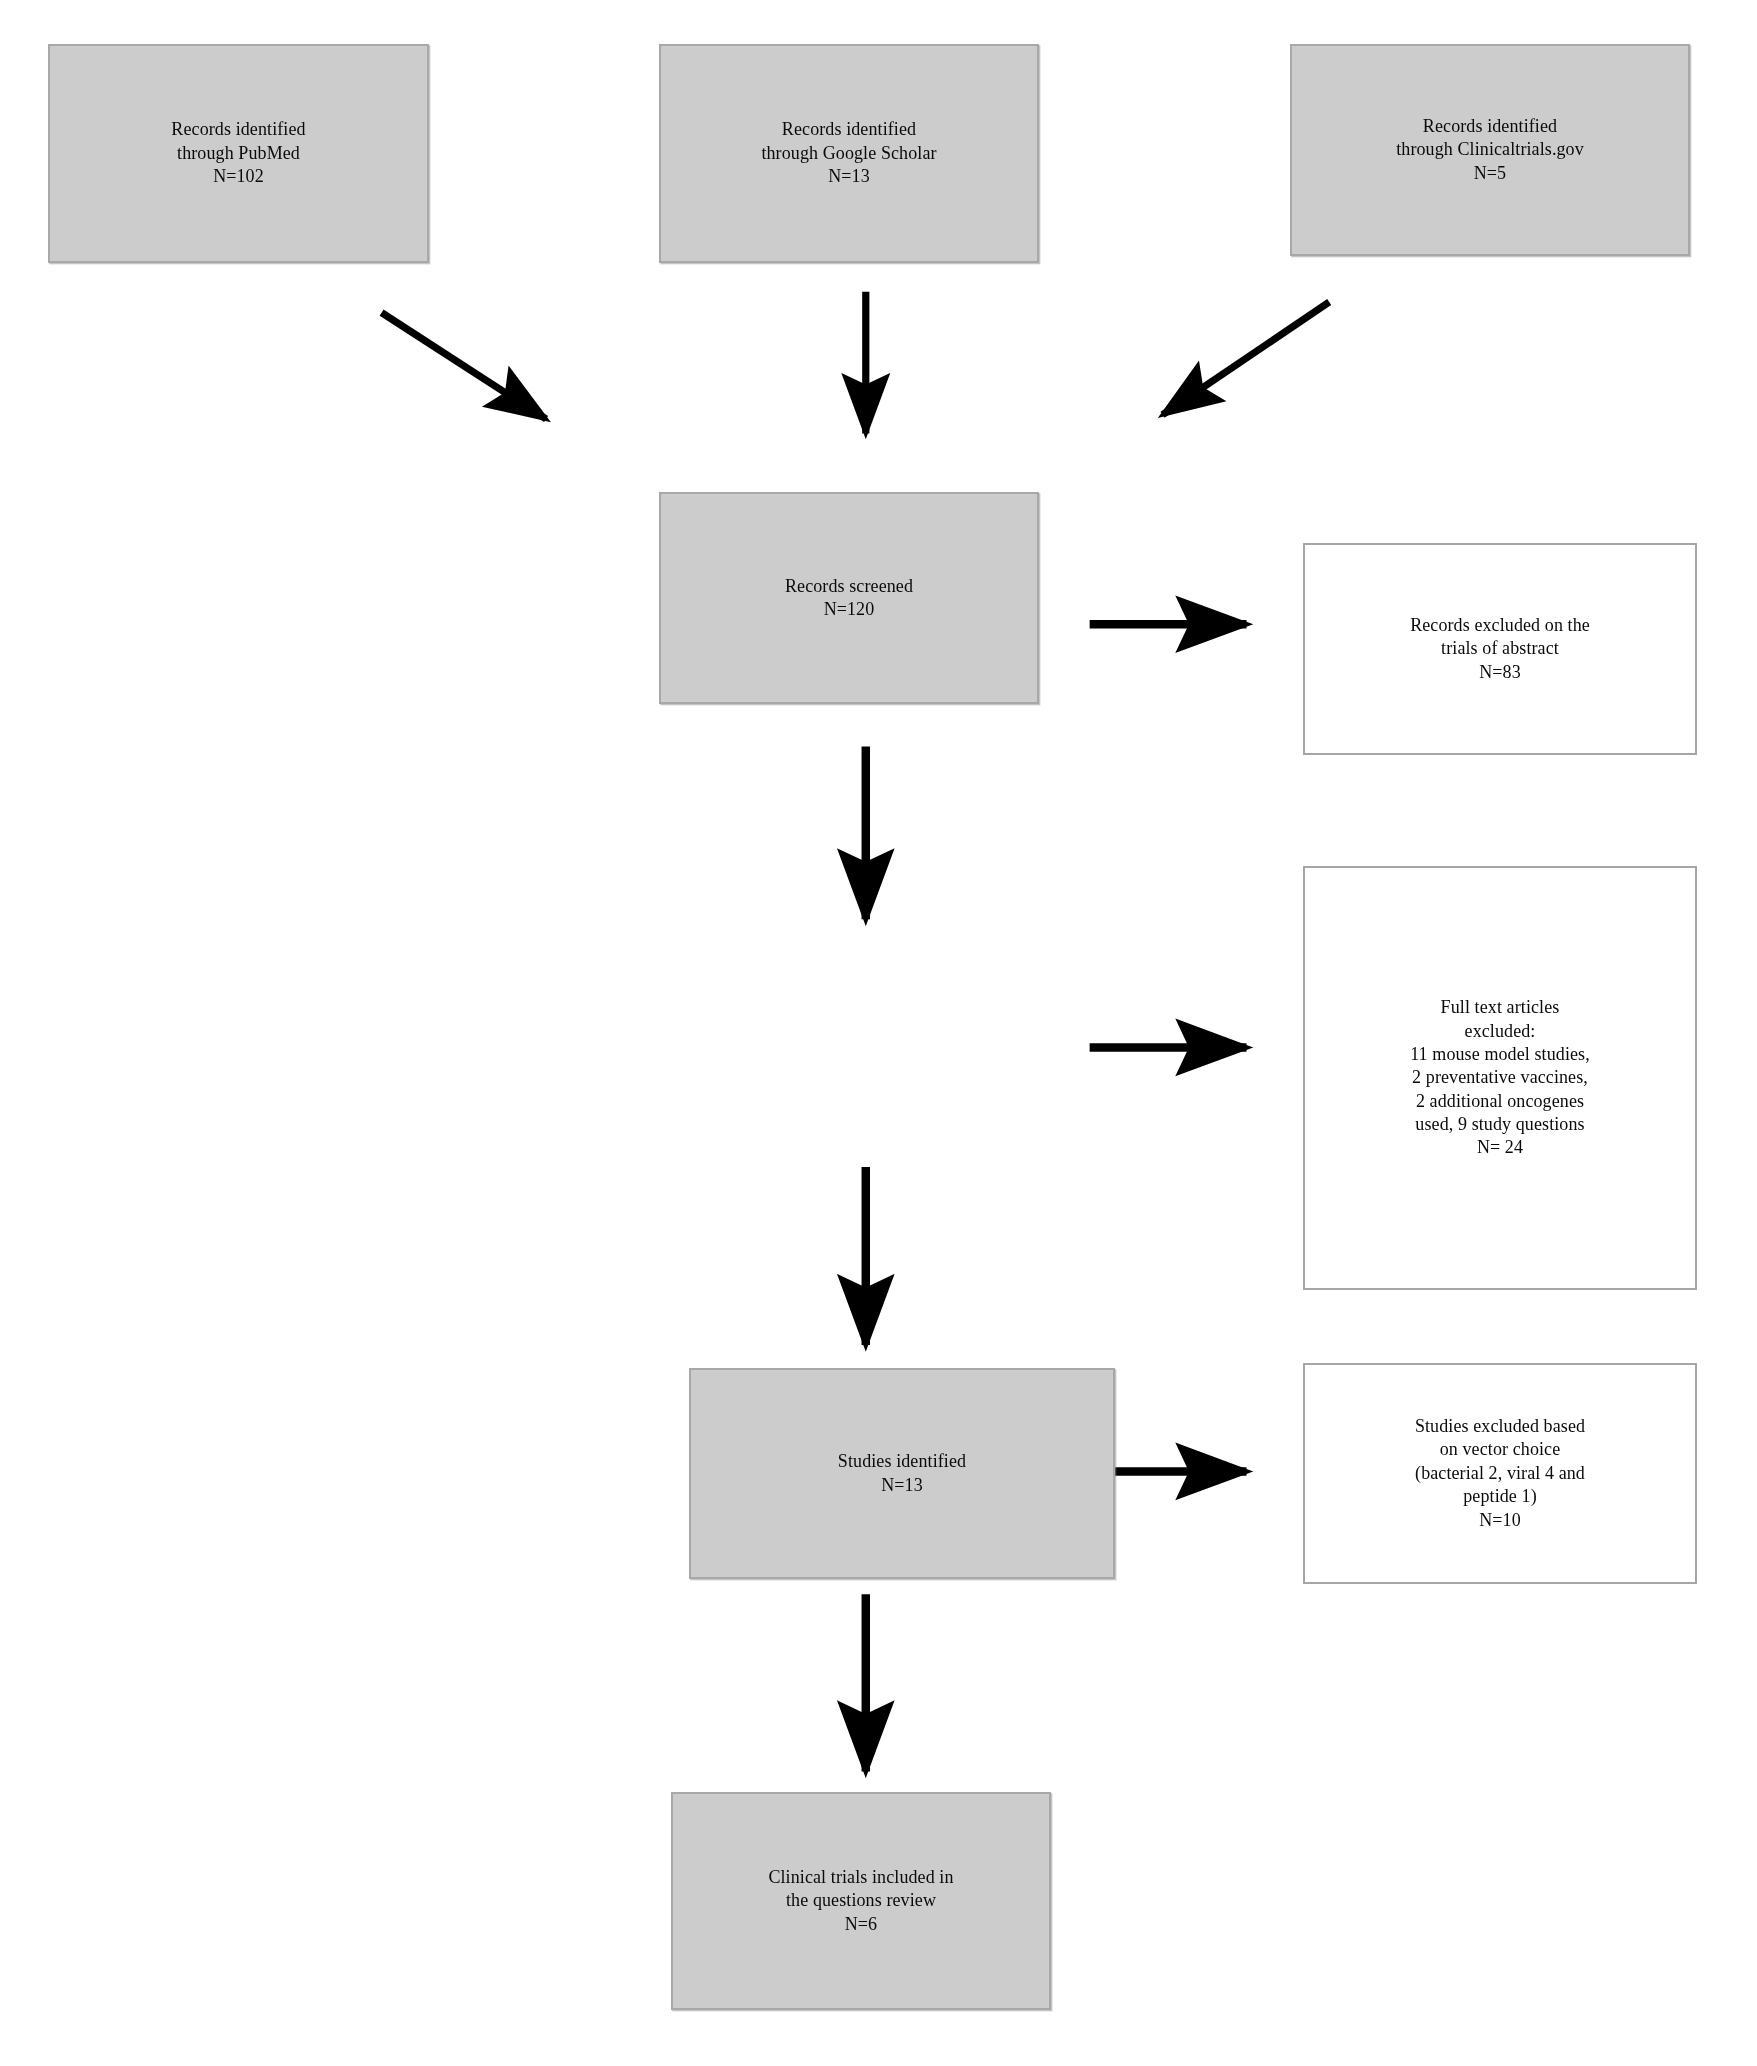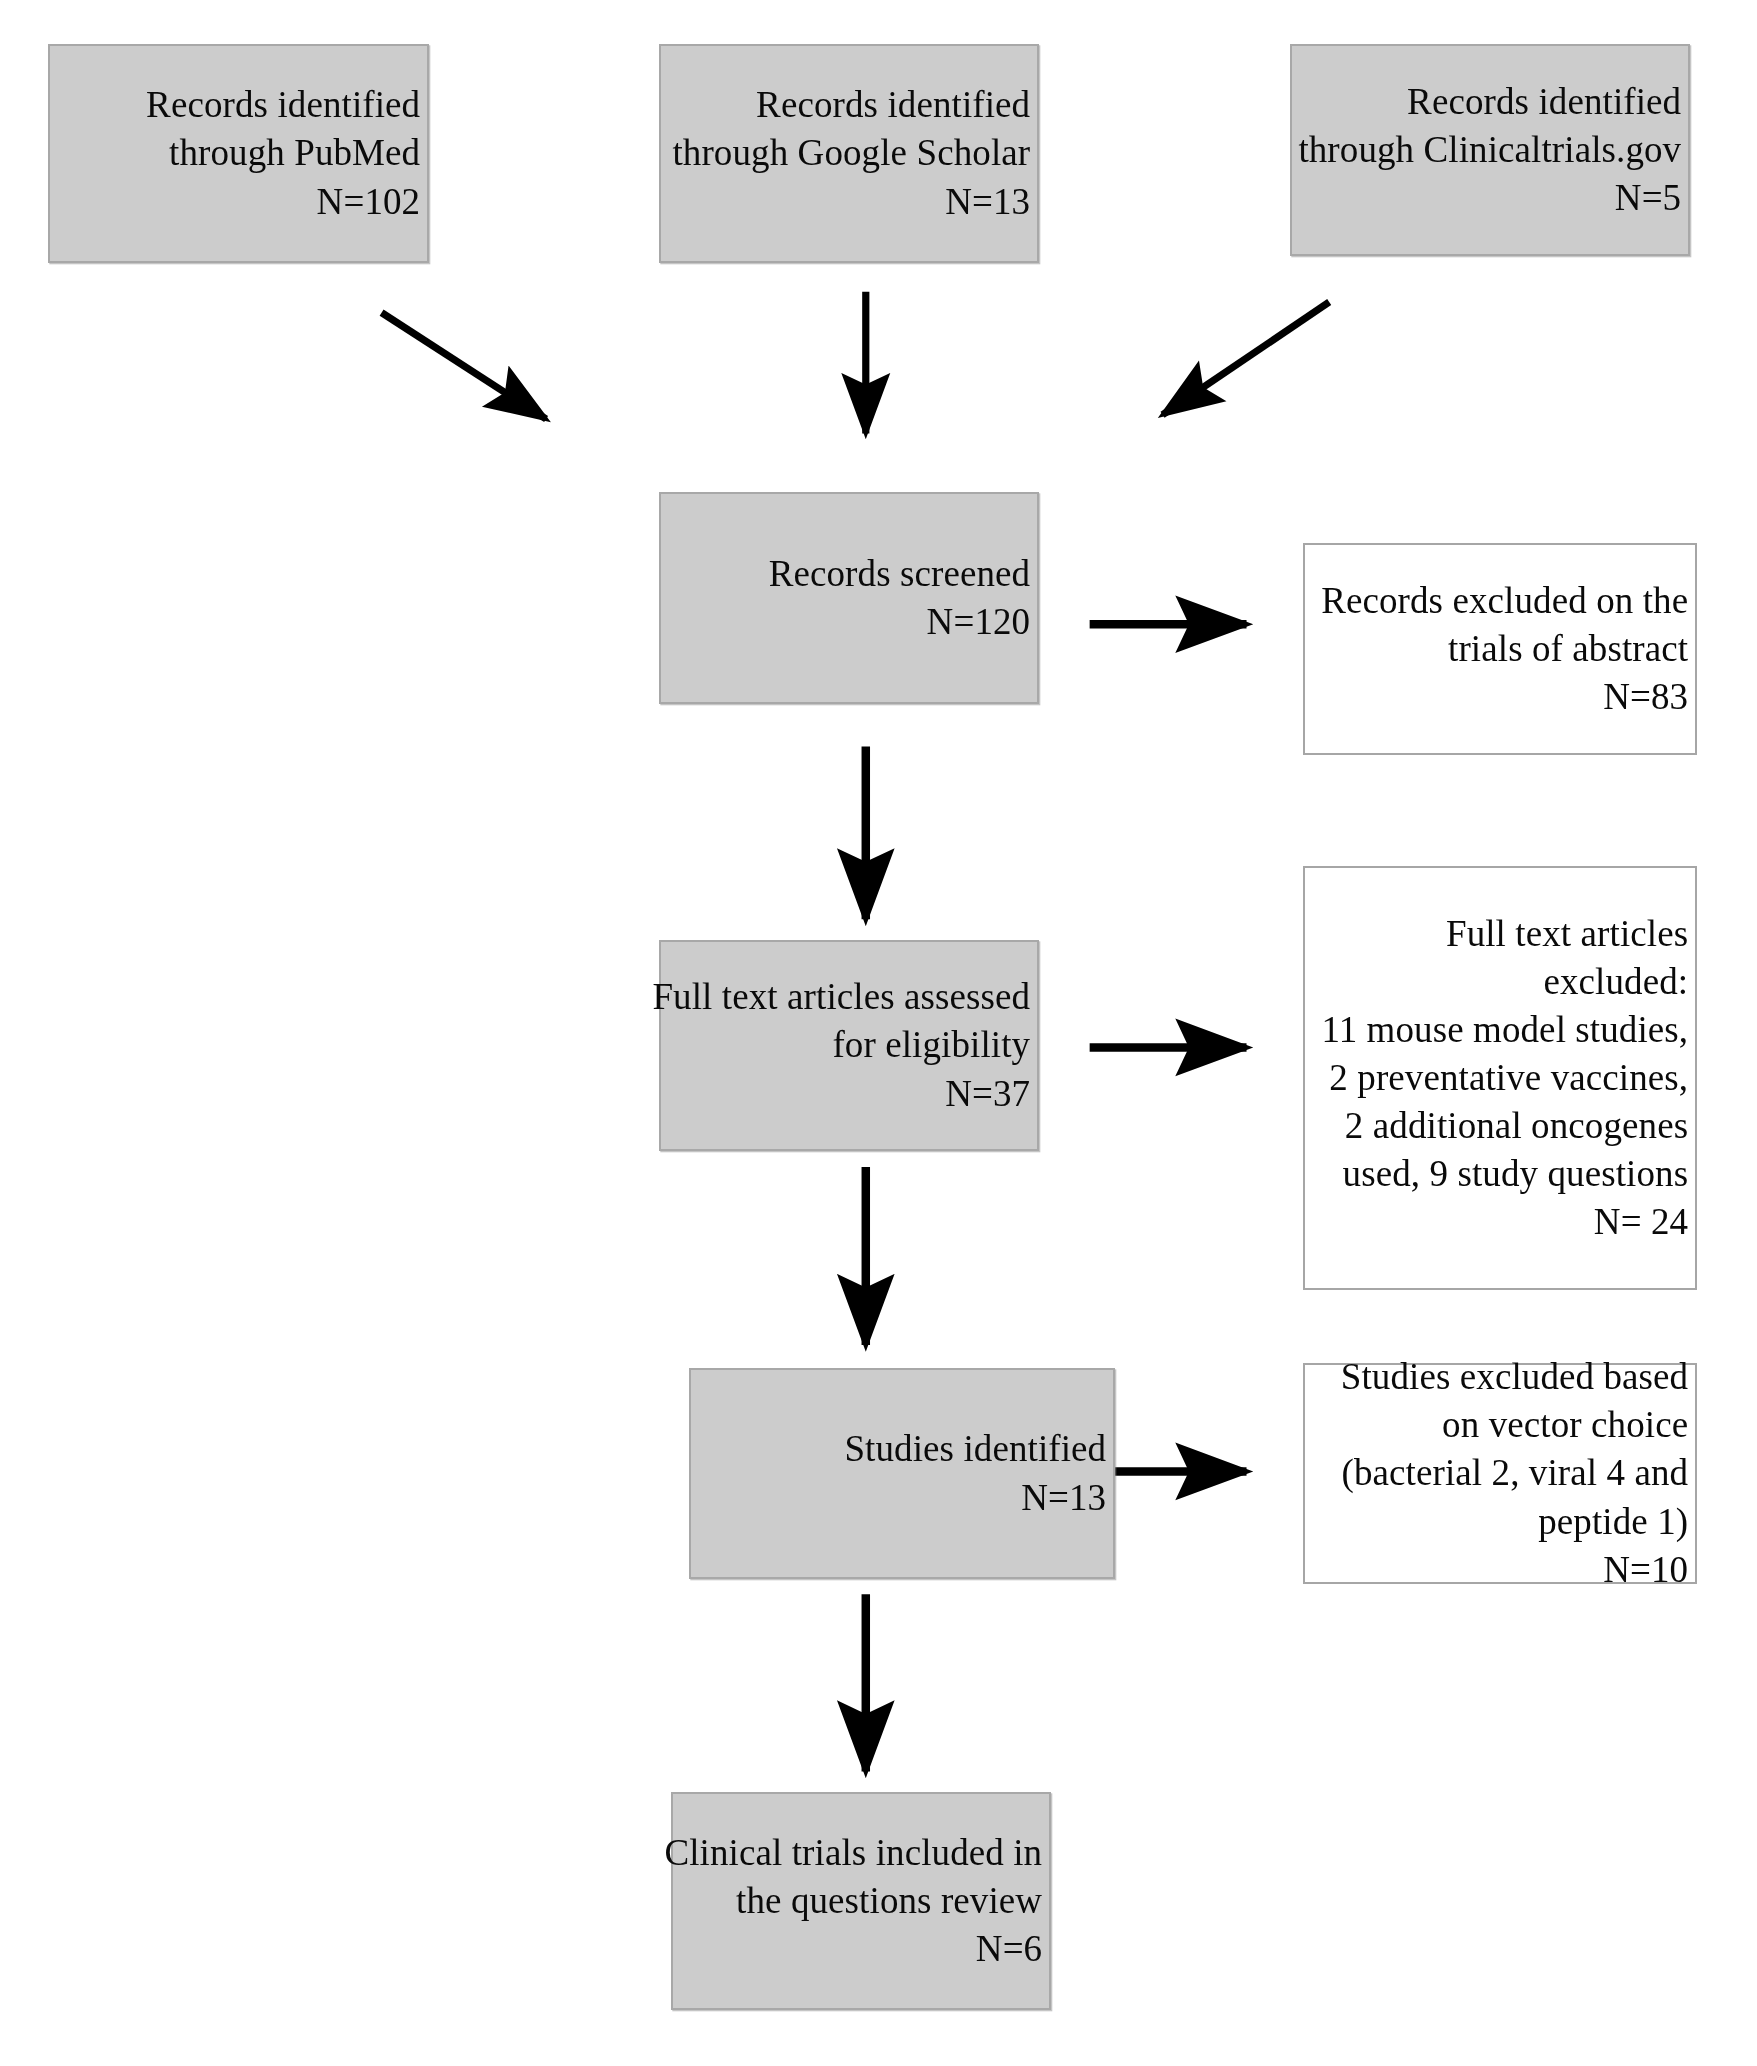--- a/index.html
+++ b/index.html
@@ -14,25 +14,25 @@
     height: 2066px;
     background: #ffffff;
     overflow: hidden;
     font-family: "Liberation Serif", "DejaVu Serif", serif;
   }
   .node {
     position: absolute;
     box-sizing: border-box;
     display: flex;
     flex-direction: column;
-    align-items: flex-end;
+    align-items: center;
     justify-content: center;
     text-align: center;
     color: #0a0a0a;
-    font-size: 37px;
+    font-size: 18px;
     line-height: 1.30;
     letter-spacing: 0.1px;
     padding: 4.2px 6.8px;
   }
   .node.filled {
     background: #cccccc;
     border: 2.1px solid #a8a8a8;
     box-shadow: 1.3px 1.3px 0 rgba(150,150,150,0.55);
   }
   .node.outline {
@@ -103,25 +103,20 @@
     <span class="ln">Records screened</span>
     <span class="ln">N=120</span>
   </div>
 
   <div class="node outline" style="left:1303px; top:518px; width:394px; height:212px;margin-top:25px;">
     <span class="ln">Records excluded on the</span>
     <span class="ln">trials of abstract</span>
     <span class="ln">N=83</span>
   </div>
 
-  <div class="node filled" style="left:659px; top:940px; width:380px; height:211px;">
-    <span class="ln">Full text articles assessed</span>
-    <span class="ln">for eligibility</span>
-    <span class="ln">N=37</span>
-  </div>
 
   <div class="node outline" style="left:1303px; top:866px; width:394px; height:424px;">
     <span class="ln">Full text articles</span>
     <span class="ln">excluded:</span>
     <span class="ln">11 mouse model studies,</span>
     <span class="ln">2 preventative vaccines,</span>
     <span class="ln">2 additional oncogenes</span>
     <span class="ln">used, 9 study questions</span>
     <span class="ln">N= 24</span>
   </div>

